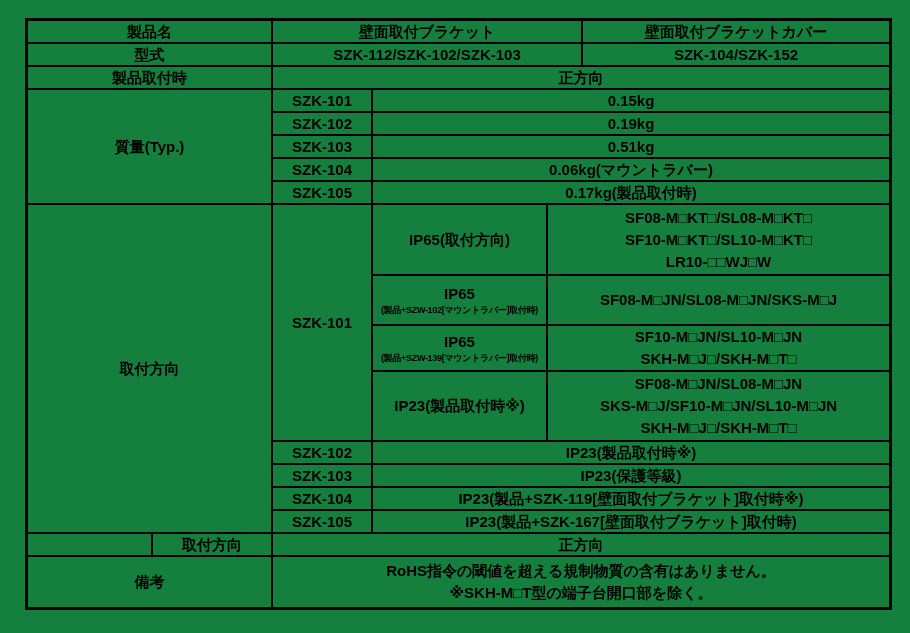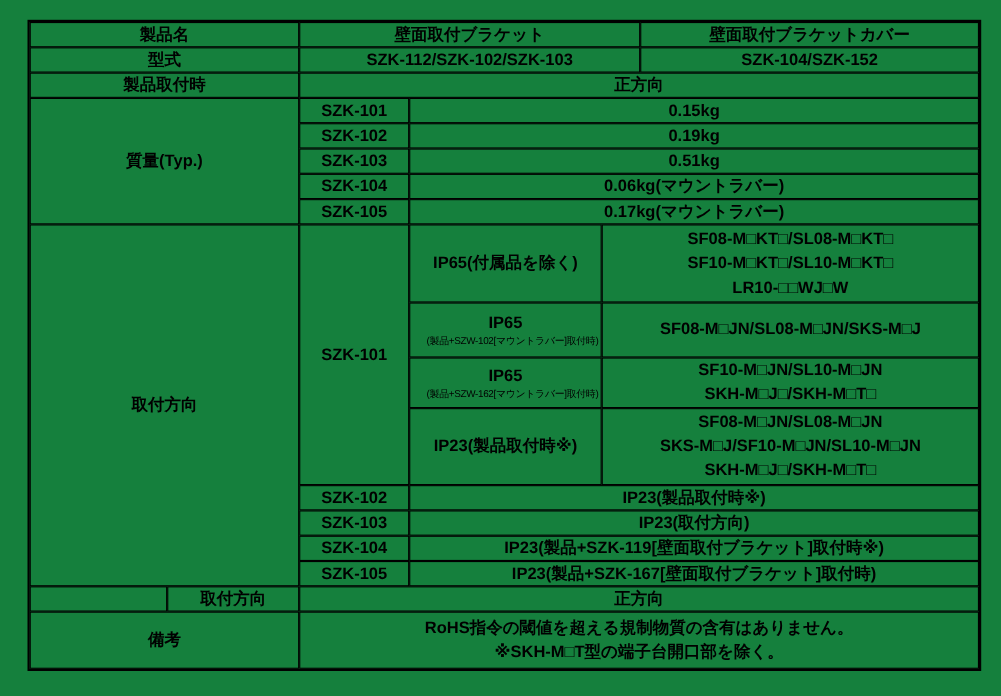--- a/index.html
+++ b/index.html
@@ -28,22 +28,22 @@
   }
   tr.r23 { height: 23px; }
   tr.r71 { height: 71px; }
   tr.r50 { height: 50px; }
   tr.r46 { height: 46px; }
   tr.r70 { height: 70px; }
   tr.r52 { height: 52px; }
   .line { line-height: 22px; }
   .grade-main { line-height: 20px; }
   .grade-note {
-    font-size: 9px; font-weight: normal; letter-spacing: -0.3px;
-    line-height: 13px; white-space: nowrap; text-align: right;
+    font-size: 9px; font-weight: bold; letter-spacing: -0.3px;
+    line-height: 13px; white-space: nowrap;
   }
 </style>
 </head>
 <body>
 
 <div class="page">
   <table class="spec">
     <colgroup>
       <col style="width:125px">
       <col style="width:120px">
@@ -83,48 +83,48 @@
     <tr class="r23">
       <td>SZK-103</td>
       <td colspan="3">0.51kg</td>
     </tr>
     <tr class="r23">
       <td>SZK-104</td>
       <td colspan="3">0.06kg(マウントラバー)</td>
     </tr>
     <tr class="r23">
       <td>SZK-105</td>
-      <td colspan="3">0.17kg(マウントラバー)</td>
+      <td colspan="3">0.17kg(製品取付時)</td>
     </tr>
 
     <tr class="r71">
       <td colspan="2" rowspan="8">取付方向</td>
       <td rowspan="4">SZK-101</td>
-      <td>IP65(付属品を除く)</td>
+      <td>IP65(取付方向)</td>
       <td colspan="2">
         <div class="line">SF08-M□KT□/SL08-M□KT□</div>
         <div class="line">SF10-M□KT□/SL10-M□KT□</div>
         <div class="line">LR10-□□WJ□W</div>
       </td>
     </tr>
 
     <tr class="r50">
       <td>
         <div class="grade-main">IP65</div>
         <div class="grade-note">(製品+SZW-102[マウントラバー]取付時)</div>
       </td>
       <td colspan="2">
         <div class="line">SF08-M□JN/SL08-M□JN/SKS-M□J</div>
       </td>
     </tr>
 
     <tr class="r46">
       <td>
         <div class="grade-main">IP65</div>
-        <div class="grade-note">(製品+SZW-162[マウントラバー]取付時)</div>
+        <div class="grade-note">(製品+SZW-139[マウントラバー]取付時)</div>
       </td>
       <td colspan="2">
         <div class="line">SF10-M□JN/SL10-M□JN</div>
         <div class="line">SKH-M□J□/SKH-M□T□</div>
       </td>
     </tr>
 
     <tr class="r70">
       <td>IP23(製品取付時※)</td>
       <td colspan="2">
@@ -133,21 +133,21 @@
         <div class="line">SKH-M□J□/SKH-M□T□</div>
       </td>
     </tr>
 
     <tr class="r23">
       <td>SZK-102</td>
       <td colspan="3">IP23(製品取付時※)</td>
     </tr>
     <tr class="r23">
       <td>SZK-103</td>
-      <td colspan="3">IP23(取付方向)</td>
+      <td colspan="3">IP23(保護等級)</td>
     </tr>
     <tr class="r23">
       <td>SZK-104</td>
       <td colspan="3">IP23(製品+SZK-119[壁面取付ブラケット]取付時※)</td>
     </tr>
     <tr class="r23">
       <td>SZK-105</td>
       <td colspan="3">IP23(製品+SZK-167[壁面取付ブラケット]取付時)</td>
     </tr>
 

